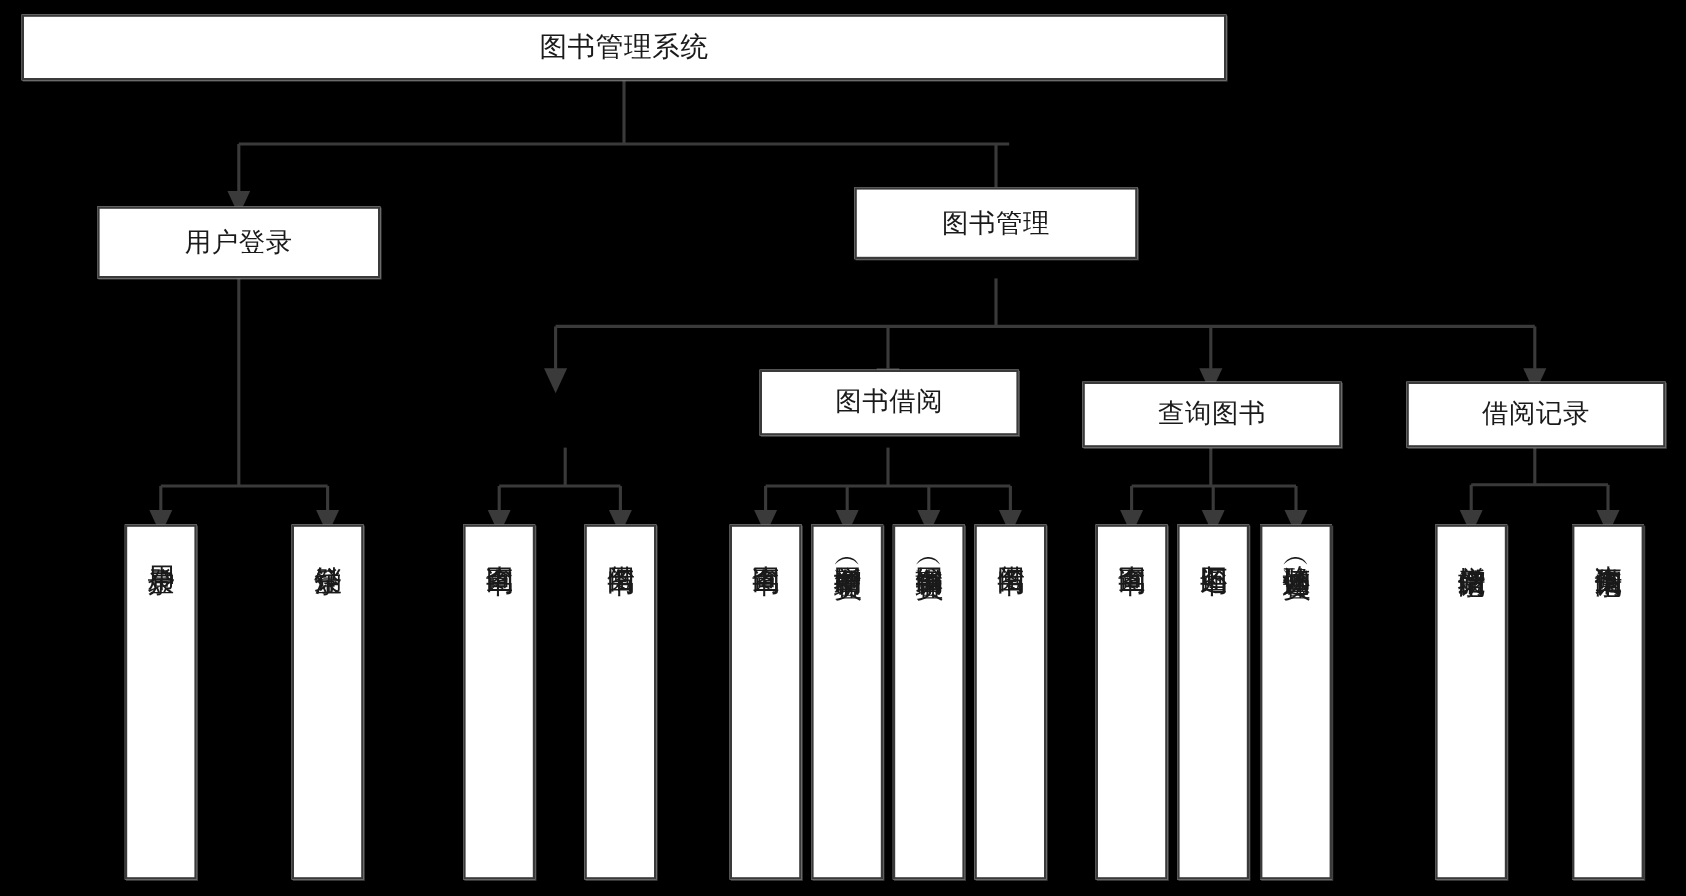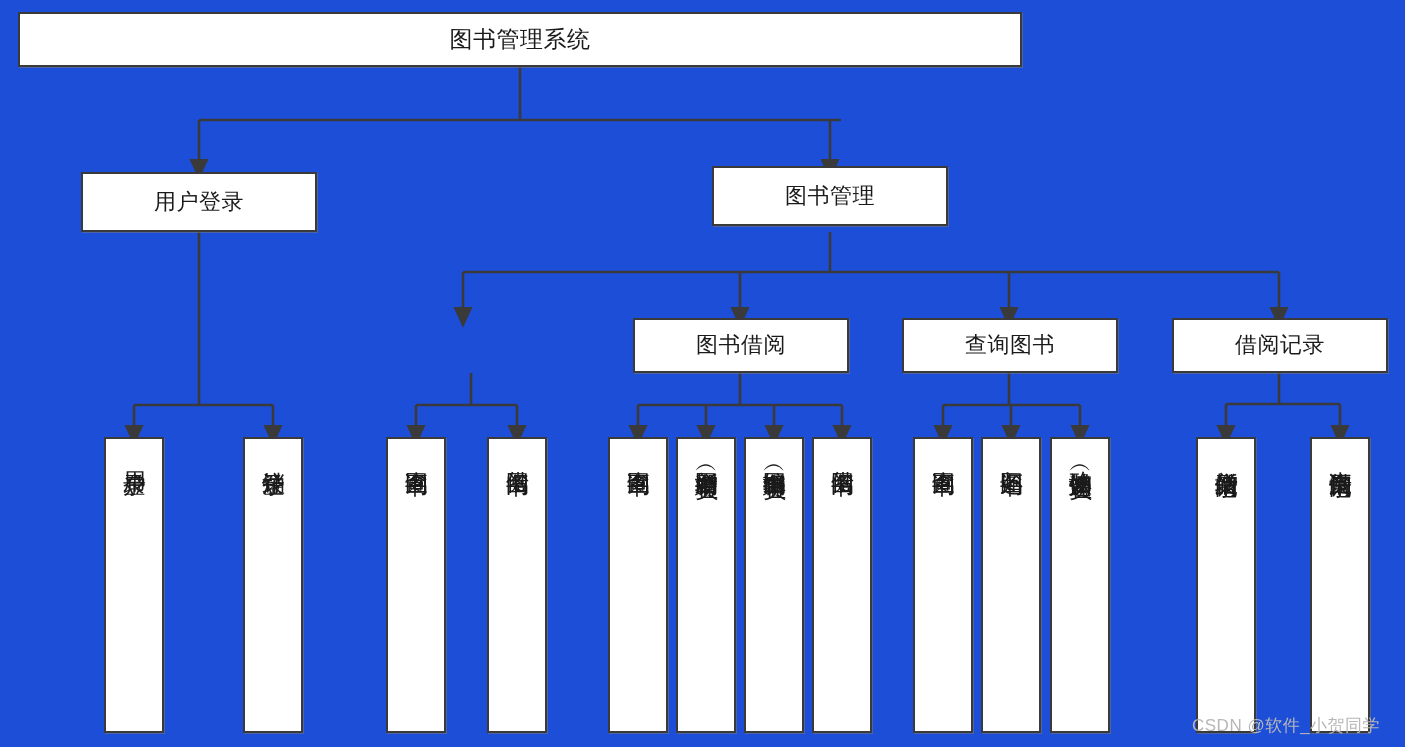--- a/index.html
+++ b/index.html
@@ -8,21 +8,21 @@
     padding: 0;
     background: #ffffff;
   }
   body {
     font-family: "Liberation Sans", "DejaVu Sans", sans-serif;
   }
   #diagram-canvas {
     position: relative;
     width: 1405px;
     height: 747px;
-    background: #1d4ed8;
+    background: #000000;
     overflow: hidden;
   }
   #connector-layer {
     position: absolute;
     left: 0;
     top: 0;
     width: 1405px;
     height: 747px;
     pointer-events: none;
   }
@@ -138,25 +138,25 @@
     </g>
   </svg>
 
   <div class="node root horizontal" style="left: 18px; top: 12px; width: 1004px; height: 55px;">
     <span class="label">图书管理系统</span>
   </div>
 
   <div class="node horizontal" style="left: 81px; top: 172px; width: 236px; height: 60px;">
     <span class="label">用户登录</span>
   </div>
-  <div class="node horizontal" style="left: 712px; top: 166px; width: 236px; height: 60px;">
+  <div class="node horizontal" style="left: 712px; top: 156px; width: 236px; height: 60px;">
     <span class="label">图书管理</span>
   </div>
 
-  <div class="node horizontal" style="left: 633px; top: 318px; width: 216px; height: 55px;">
+  <div class="node horizontal" style="left: 633px; top: 308px; width: 216px; height: 55px;">
     <span class="label">图书借阅</span>
   </div>
   <div class="node horizontal" style="left: 902px; top: 318px; width: 216px; height: 55px;">
     <span class="label">查询图书</span>
   </div>
   <div class="node horizontal" style="left: 1172px; top: 318px; width: 216px; height: 55px;">
     <span class="label">借阅记录</span>
   </div>
 
   <div class="node vertical" style="left: 104px; top: 437px; width: 60px; height: 296px;">
@@ -192,15 +192,14 @@
   <div class="node vertical" style="left: 1050px; top: 437px; width: 60px; height: 296px;">
     <span class="label">确认归还（管理员）</span>
   </div>
   <div class="node vertical" style="left: 1196px; top: 437px; width: 60px; height: 296px;">
     <span class="label">新增借阅记录</span>
   </div>
   <div class="node vertical" style="left: 1310px; top: 437px; width: 60px; height: 296px;">
     <span class="label">查询借阅记录</span>
   </div>
 
-  <div class="watermark" style="left: 1192px; top: 714px; color: rgb(183, 183, 183);">CSDN @软件_小贺同学</div>
 
 </div>
 
 </body></html>

